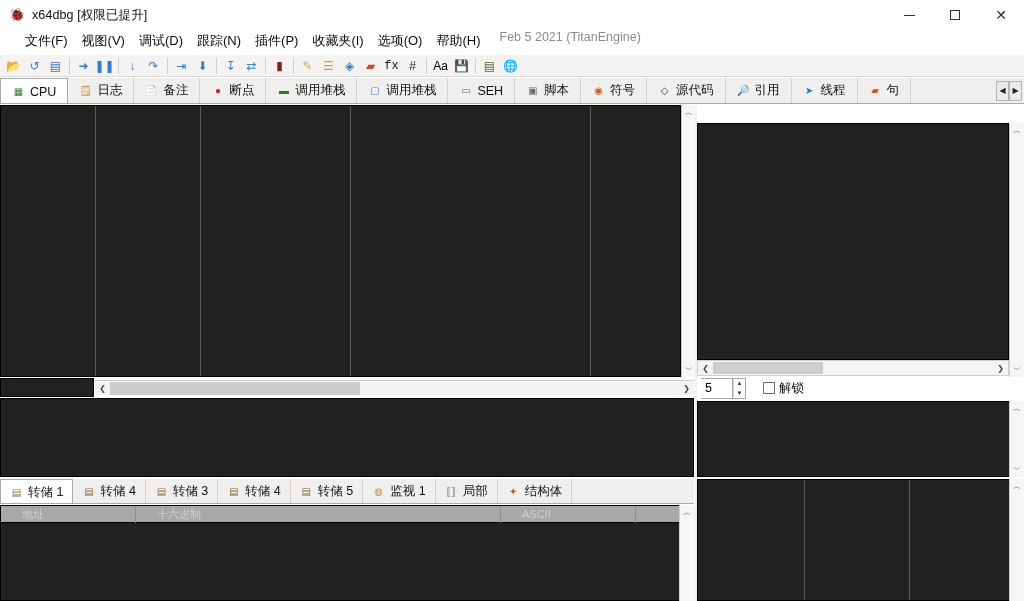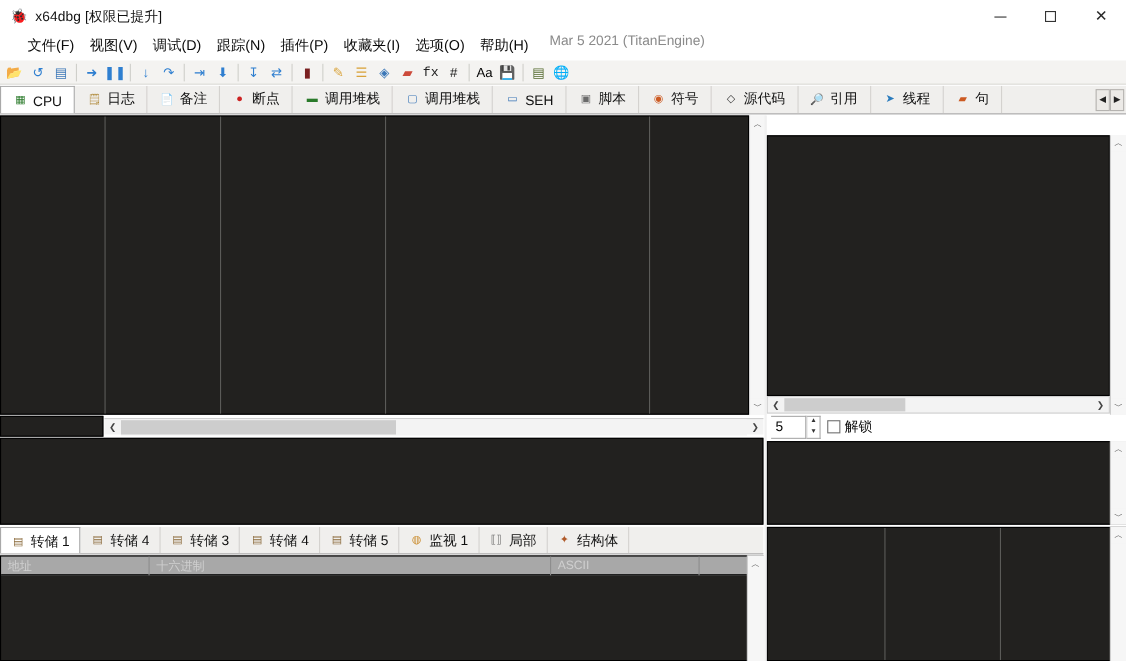--- a/index.html
+++ b/index.html
@@ -143,21 +143,21 @@
     position: absolute; left: 0; top: 505px; width: 694px; height: 96px;
     background: #22211f; border: 1px solid #000;
   }
   .dump-header {
     position: absolute; left: 0; top: 0; height: 17px; width: 679px;
     background: #a8a8a8; display: flex; align-items: center;
     border-bottom: 1px solid #000;
   }
   .dump-hcell {
     height: 17px; display: flex; align-items: center;
-    padding-left: 6px; color: #cfcfcf; font-size: 11px;
+    padding-left: 21px; color: #cfcfcf; font-size: 11px;
     border-right: 1px solid #8d8d8d; overflow: hidden; white-space: nowrap;
   }
 
   
   .reg-wrap { position: absolute; left: 697px; top: 105px; width: 327px; height: 272px; }
   .fpu-header {
     position: absolute; left: 0; top: 0; width: 312px; height: 17px;
     background: #e3e3e3; border: 1px solid #9e9e9e;
     display: flex; align-items: center; justify-content: center;
     font-size: 11.5px; color: #1a1a1a; letter-spacing: 1px;
@@ -186,21 +186,21 @@
     padding-left: 4px; font-size: 12.5px; position: relative;
   }
   .spin-arrows {
     width: 13px; height: 21px; border: 1px solid #a9a9a9; border-left: 1px solid #d5d5d5;
     background: #fff; display: flex; flex-direction: column;
   }
   .spin-arrows div {
     flex: 1; display: flex; align-items: center; justify-content: center;
     font-size: 6px; color: #333;
   }
-  .chk-wrap { display: flex; align-items: center; gap: 4px; margin-left: 6px; justify-content: center; }
+  .chk-wrap { display: flex; align-items: center; gap: 4px; margin-left: 17px; justify-content: center; }
   .chkbox { width: 12px; height: 12px; border: 1px solid #707070; background: #fff; }
   .chk-label { font-size: 12.5px; color: #0b0b0b; white-space: nowrap; }
 
   .right-mid {
     position: absolute; left: 697px; top: 401px; width: 327px; height: 76px;
     background: #22211f; border: 1px solid #000;
   }
   .right-bot {
     position: absolute; left: 697px; top: 479px; width: 327px; height: 122px;
     background: #22211f; border: 1px solid #000;
@@ -236,21 +236,21 @@
 
   <div class="menubar">
     <div class="menu-item"><span>文件(F)</span></div>
     <div class="menu-item"><span>视图(V)</span></div>
     <div class="menu-item"><span>调试(D)</span></div>
     <div class="menu-item"><span>跟踪(N)</span></div>
     <div class="menu-item"><span>插件(P)</span></div>
     <div class="menu-item"><span>收藏夹(I)</span></div>
     <div class="menu-item"><span>选项(O)</span></div>
     <div class="menu-item"><span>帮助(H)</span></div>
-    <div class="build-info">Mar 5 2021 (TitanEngine)</div>
+    <div class="build-info">Feb 5 2021 (TitanEngine)</div>
   </div>
 
   <div class="toolbar" id="toolbar">
       <div class="tb-btn">
         <span class="tb-ico" style="color: rgb(232, 184, 75);">📂</span>
       </div>
       <div class="tb-btn">
         <span class="tb-ico" style="color: rgb(47, 127, 208);">↺</span>
       </div>
       <div class="tb-btn">

